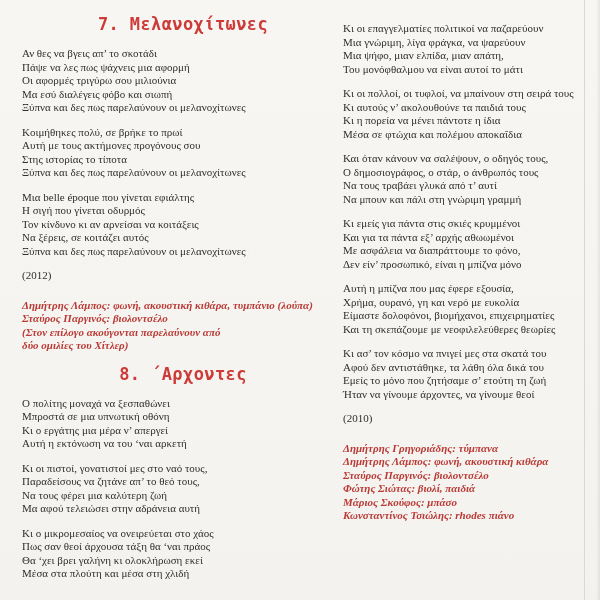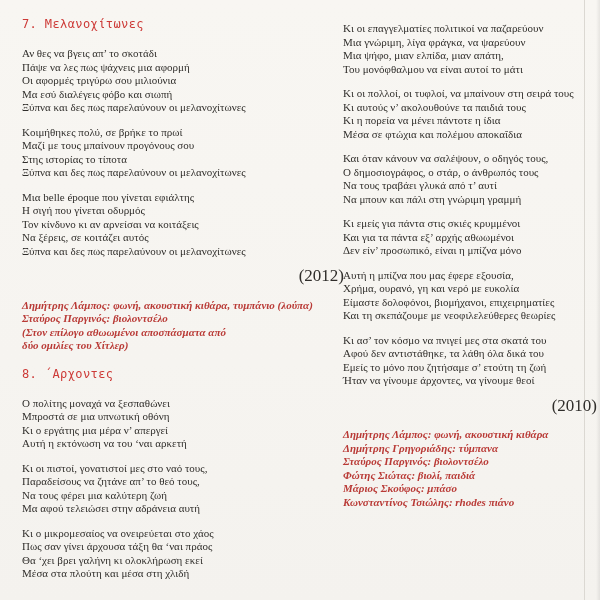--- a/index.html
+++ b/index.html
@@ -35,40 +35,40 @@
     background: linear-gradient(to right, rgba(0,0,0,0), rgba(0,0,0,0.07));
   }
   .col {
     position: absolute;
     top: 0;
   }
   .col-left  { left: 22px;  top: 16px; width: 322px; }
   .col-right { left: 343px; top: 22px; width: 254px; }
   .song-heading {
     font-family: "DejaVu Sans Mono", monospace;
-    font-weight: normal;
-    font-size: 12px;
+    font-weight: bold;
+    font-size: 17px;
     line-height: 16px;
     color: #cd3a37;
     margin: 0 0 15px 0;
     letter-spacing: 0.4px;
     white-space: nowrap;
+    text-align: center;
   }
   .song-heading.second { margin-top: 13px; margin-bottom: 15px; }
   .stanza { margin: 0 0 11px 0; }
   .line {
     font-size: 11px;
     line-height: 13.5px;
     white-space: nowrap;
   }
   .year {
-    font-size: 17px;
+    font-size: 11px;
     line-height: 13.5px;
     margin: 10px 0 14px 0;
-    text-align: right;
   }
   .credits { margin: 16px 0 2px 0; }
   .credits .line {
     color: #b93a36;
     font-style: italic;
     font-weight: bold;
     font-size: 11px;
     line-height: 13.5px;
   }
 </style>
@@ -84,58 +84,58 @@
 
     <div class="stanza">
         <div class="line">Αν θες να βγεις απ’ το σκοτάδι</div>
         <div class="line">Πάψε να λες πως ψάχνεις μια αφορμή</div>
         <div class="line">Οι αφορμές τριγύρω σου μιλιούνια</div>
         <div class="line">Μα εσύ διαλέγεις φόβο και σιωπή</div>
         <div class="line">Ξύπνα και δες πως παρελαύνουν οι μελανοχίτωνες</div>
       </div>
     <div class="stanza">
         <div class="line">Κοιμήθηκες πολύ, σε βρήκε το πρωί</div>
-        <div class="line">Μαζί με τους μπαίνουν προγόνους σου</div>
+        <div class="line">Αυτή με τους ακτήμονες προγόνους σου</div>
         <div class="line">Στης ιστορίας το τίποτα</div>
         <div class="line">Ξύπνα και δες πως παρελαύνουν οι μελανοχίτωνες</div>
       </div>
     <div class="stanza">
         <div class="line">Μια belle époque που γίνεται εφιάλτης</div>
         <div class="line">Η σιγή που γίνεται οδυρμός</div>
         <div class="line">Τον κίνδυνο κι αν αρνείσαι να κοιτάξεις</div>
         <div class="line">Να ξέρεις, σε κοιτάζει αυτός</div>
         <div class="line">Ξύπνα και δες πως παρελαύνουν οι μελανοχίτωνες</div>
       </div>
 
     <div class="year">(2012)</div>
 
     <div class="credits">
         <div class="line">Δημήτρης Λάμπος: φωνή, ακουστική κιθάρα, τυμπάνιο (λούπα)</div>
         <div class="line">Σταύρος Παργινός: βιολοντσέλο</div>
-        <div class="line">(Στον επίλογο αθωωμένοι αποσπάσματα από</div>
+        <div class="line">(Στον επίλογο ακούγονται παρελαύνουν από</div>
         <div class="line">δύο ομιλίες του Χίτλερ)</div>
       </div>
 
     <h2 class="song-heading second">8. ΄Αρχοντες</h2>
 
     <div class="stanza">
         <div class="line">Ο πολίτης μοναχά να ξεσπαθώνει</div>
         <div class="line">Μπροστά σε μια υπνωτική οθόνη</div>
         <div class="line">Κι ο εργάτης μια μέρα ν’ απεργεί</div>
         <div class="line">Αυτή η εκτόνωση να του ‘ναι αρκετή</div>
       </div>
     <div class="stanza">
         <div class="line">Κι οι πιστοί, γονατιστοί μες στο ναό τους,</div>
         <div class="line">Παραδείσους να ζητάνε απ’ το θεό τους,</div>
         <div class="line">Να τους φέρει μια καλύτερη ζωή</div>
         <div class="line">Μα αφού τελειώσει στην αδράνεια αυτή</div>
       </div>
     <div class="stanza">
         <div class="line">Κι ο μικρομεσαίος να ονειρεύεται στο χάος</div>
-        <div class="line">Πως σαν γίνει άρχουσα τάξη θα ‘ναι πράος</div>
+        <div class="line">Πως σαν θεοί άρχουσα τάξη θα ‘ναι πράος</div>
         <div class="line">Θα ‘χει βρει γαλήνη κι ολοκλήρωση εκεί</div>
         <div class="line">Μέσα στα πλούτη και μέσα στη χλιδή</div>
       </div>
   </div>
 
   <div class="col col-right">
     <div class="stanza">
         <div class="line">Κι οι επαγγελματίες πολιτικοί να παζαρεύουν</div>
         <div class="line">Μια γνώριμη, λίγα φράγκα, να ψαρεύουν</div>
         <div class="line">Μια ψήφο, μιαν ελπίδα, μιαν απάτη,</div>
@@ -149,39 +149,40 @@
       </div>
     <div class="stanza">
         <div class="line">Και όταν κάνουν να σαλέψουν, ο οδηγός τους,</div>
         <div class="line">Ο δημοσιογράφος, ο στάρ, ο άνθρωπός τους</div>
         <div class="line">Να τους τραβάει γλυκά από τ’ αυτί</div>
         <div class="line">Να μπουν και πάλι στη γνώριμη γραμμή</div>
       </div>
     <div class="stanza">
         <div class="line">Κι εμείς για πάντα στις σκιές κρυμμένοι</div>
         <div class="line">Και για τα πάντα εξ’ αρχής αθωωμένοι</div>
+        <div class="line">Με ασφάλεια να διαπράττουμε το φόνο,</div>
         <div class="line">Δεν είν’ προσωπικό, είναι η μπίζνα μόνο</div>
       </div>
     <div class="stanza">
         <div class="line">Αυτή η μπίζνα που μας έφερε εξουσία,</div>
         <div class="line">Χρήμα, ουρανό, γη και νερό με ευκολία</div>
         <div class="line">Είμαστε δολοφόνοι, βιομήχανοι, επιχειρηματίες</div>
         <div class="line">Και τη σκεπάζουμε με νεοφιλελεύθερες θεωρίες</div>
       </div>
     <div class="stanza">
         <div class="line">Κι ασ’ τον κόσμο να πνιγεί μες στα σκατά του</div>
         <div class="line">Αφού δεν αντιστάθηκε, τα λάθη όλα δικά του</div>
         <div class="line">Εμείς το μόνο που ζητήσαμε σ’ ετούτη τη ζωή</div>
         <div class="line">Ήταν να γίνουμε άρχοντες, να γίνουμε θεοί</div>
       </div>
 
     <div class="year">(2010)</div>
 
     <div class="credits">
+        <div class="line">Δημήτρης Γρηγοριάδης: τύμπανα</div>
         <div class="line">Δημήτρης Λάμπος: φωνή, ακουστική κιθάρα</div>
-        <div class="line">Δημήτρης Γρηγοριάδης: τύμπανα</div>
         <div class="line">Σταύρος Παργινός: βιολοντσέλο</div>
         <div class="line">Φώτης Σιώτας: βιολί, παιδιά</div>
         <div class="line">Μάριος Σκούφος: μπάσο</div>
         <div class="line">Κωνσταντίνος Τσιώλης: rhodes πιάνο</div>
       </div>
   </div>
 </div>
 
 </body></html>

